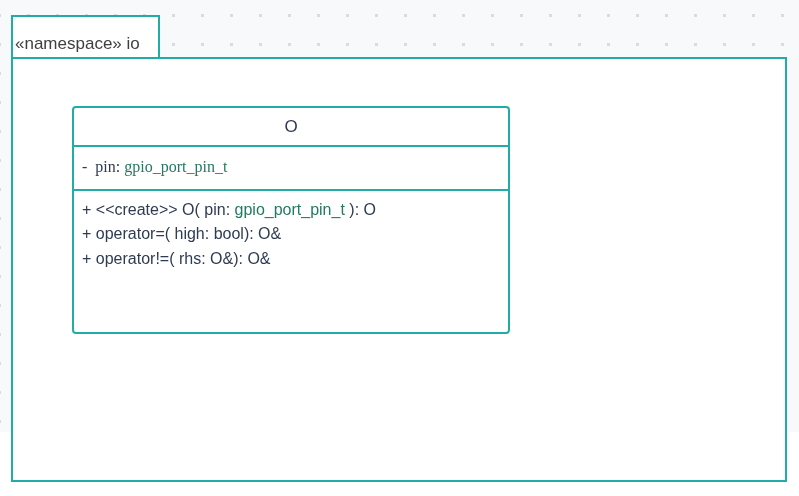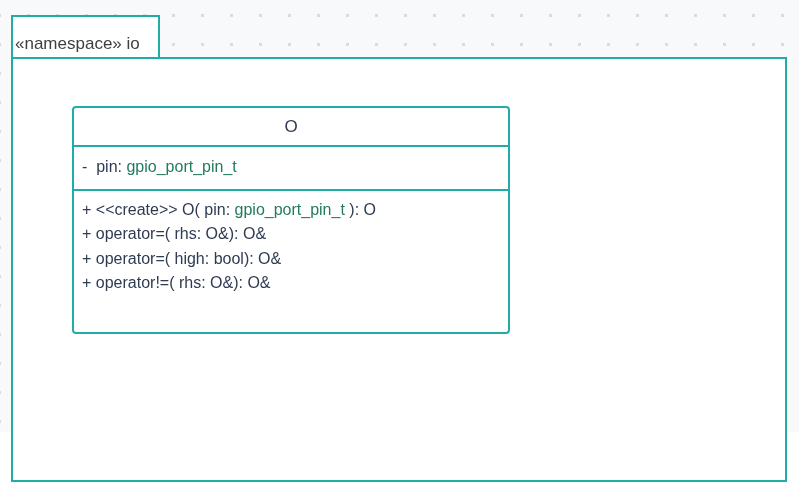--- a/index.html
+++ b/index.html
@@ -65,20 +65,21 @@
     height: 39px;
     border-bottom: 2px solid var(--accent);
     display: flex;
     align-items: center;
     justify-content: center;
     font-size: 17px;
   }
   .class-attrs {
     border-bottom: 2px solid var(--accent);
     padding: 8px 8px 9px 8px;
+    font-family: Liberation Serif, serif;
   }
   .class-methods {
     flex: 1;
     padding: 7px 8px 8px 8px;
   }
   .member-row {
     white-space: pre;
     line-height: 24.5px;
     font-size: 16px;
   }
@@ -96,20 +97,19 @@
 
   <div class="package-body">
 
     <div class="class-box">
       <div class="class-title">O</div>
       <div class="class-attrs">
           <div class="member-row"><span class="seg">-  pin: </span><span class="seg type">gpio_port_pin_t</span></div>
         </div>
       <div class="class-methods">
           <div class="member-row"><span class="seg">+ &lt;&lt;create&gt;&gt; O( pin: </span><span class="seg type">gpio_port_pin_t</span><span class="seg"> ): O</span></div>
-          <div class="member-row"><span class="seg">+ operator=( rhs: O&amp;): O&amp;</span></div>
           <div class="member-row"><span class="seg">+ operator=( high: bool): O&amp;</span></div>
           <div class="member-row"><span class="seg">+ operator!=( rhs: O&amp;): O&amp;</span></div>
         </div>
     </div>
 
   </div>
 </div>
 
 </body></html>

